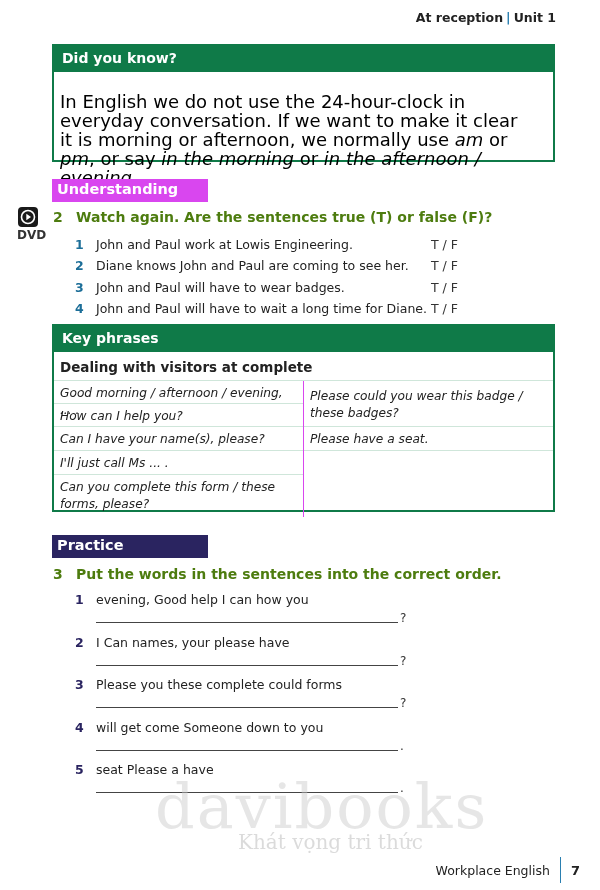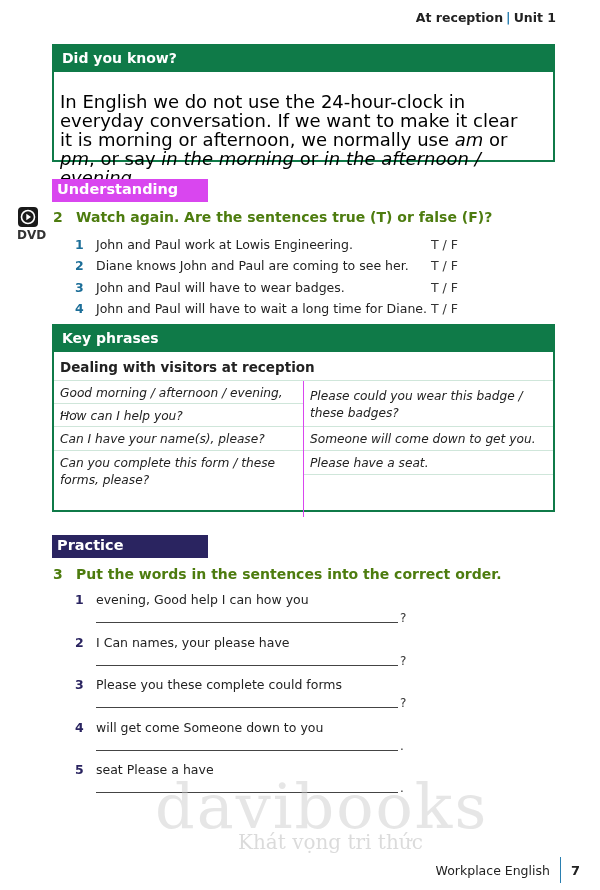--- a/index.html
+++ b/index.html
@@ -112,31 +112,31 @@
     </div>
   <div class="tf-row">
       <span class="n">4</span>
       <span class="s">John and Paul will have to wait a long time for Diane.</span>
       <span class="tf">T / F</span>
     </div>
 </div>
 
 <div class="green-box" id="keyphrases">
   <div class="green-head">Key phrases</div>
-  <div class="sub">Dealing with visitors at reception</div>
+  <div class="sub">Dealing with visitors at complete</div>
   <div class="kp-grid">
     <div class="kp-col">
       <div class="kp-cell" style="height:23px">Good morning / afternoon / evening, ... .</div>
       <div class="kp-cell" style="height:23px">How can I help you?</div>
       <div class="kp-cell" style="height:24px">Can I have your name(s), please?</div>
+      <div class="kp-cell" style="height:24px">I'll just call Ms ... .</div>
       <div class="kp-cell" style="height:42px">Can you complete this form / these forms, please?</div>
     </div>
     <div class="kp-col">
       <div class="kp-cell" style="height:46px;padding-top:7px">Please could you wear this badge / these badges?</div>
-      <div class="kp-cell" style="height:24px">Someone will come down to get you.</div>
       <div class="kp-cell" style="height:24px">Please have a seat.</div>
       <div class="kp-cell" style="height:42px"></div>
     </div>
   </div>
 </div>
 
 <div class="section-tab" id="practice-tab">Practice</div>
 
 <div class="ex-head" id="ex3-head">
   <span class="num">3</span><span>Put the words in the sentences into the correct order.</span>

